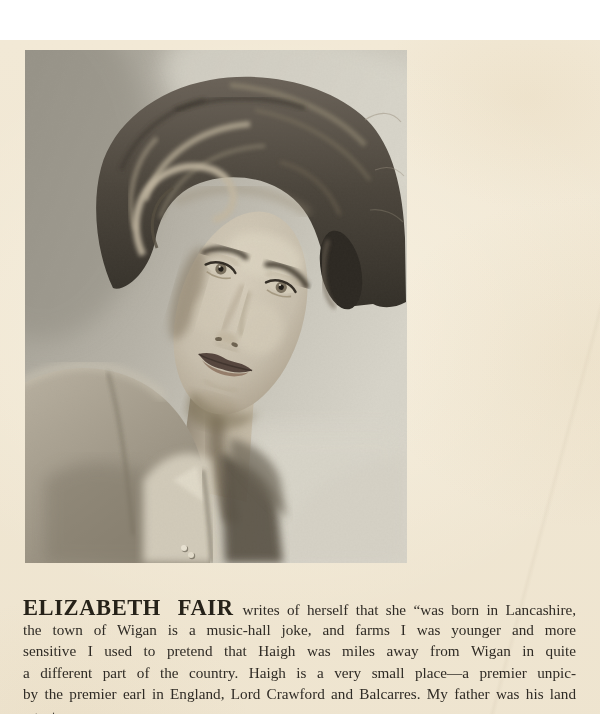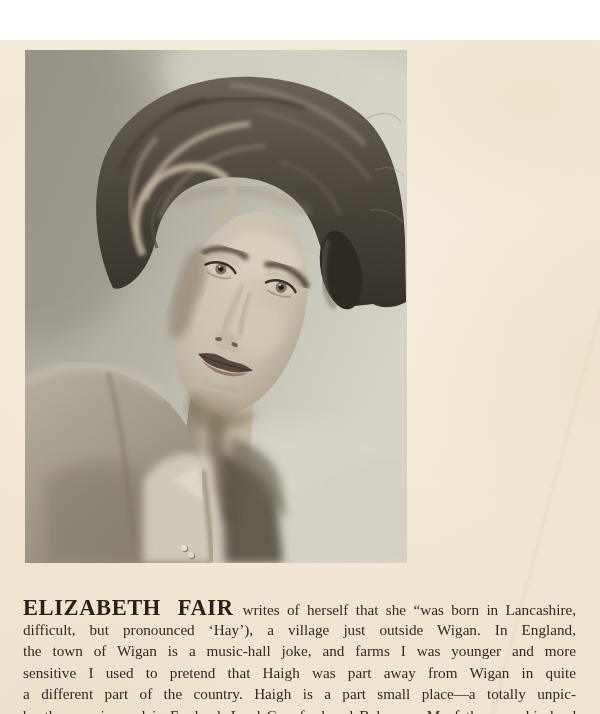--- a/index.html
+++ b/index.html
@@ -182,20 +182,19 @@
         <circle cx="167" cy="506" r="3.2" fill="#5a5346" opacity="0.6"></circle>
         <circle cx="166" cy="505" r="3" fill="#e4ddcc"></circle>
       </g>
 
       <rect width="382" height="513" filter="url(#grain)" opacity="0.10"></rect>
     </svg>
   </div>
 
   <div class="bio">
     <div class="line"><span class="author">ELIZABETH FAIR</span><span>writes of herself that she “was born in Lancashire,</span></div>
-    <div class="line">difficult, but pronounced ‘Hay’), a village just outside Wigan. In England,</div>
     <div class="line">the town of Wigan is a music-hall joke, and farms I was younger and more</div>
-    <div class="line">sensitive I used to pretend that Haigh was part away from Wigan in quite</div>
-    <div class="line">a different part of the country. Haigh is a part small place—a totally unpic-</div>
+    <div class="line">sensitive I used to pretend that Haigh was miles away from Wigan in quite</div>
+    <div class="line">a different part of the country. Haigh is a very small place—a premier unpic-</div>
     <div class="line">by the premier earl in England, Lord Crawford and Balcarres. My father was his land agent</div>
   </div>
 
 </div>
 
 </body></html>

